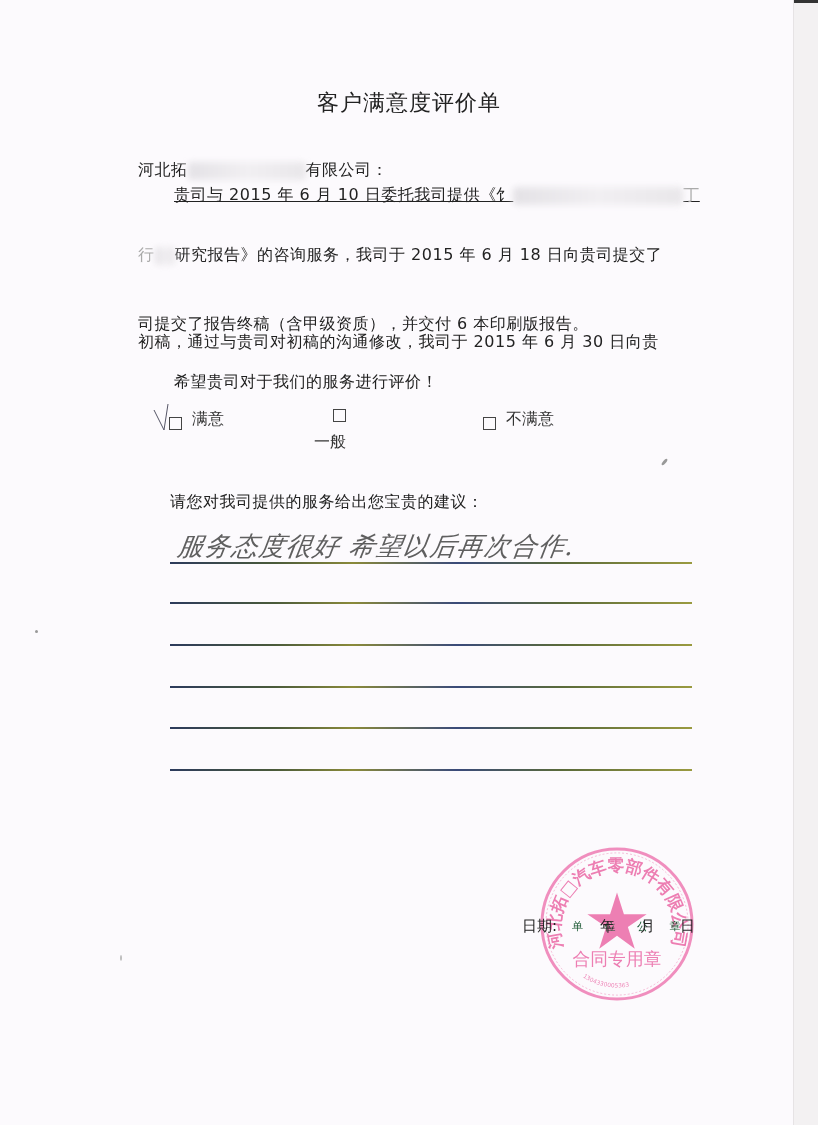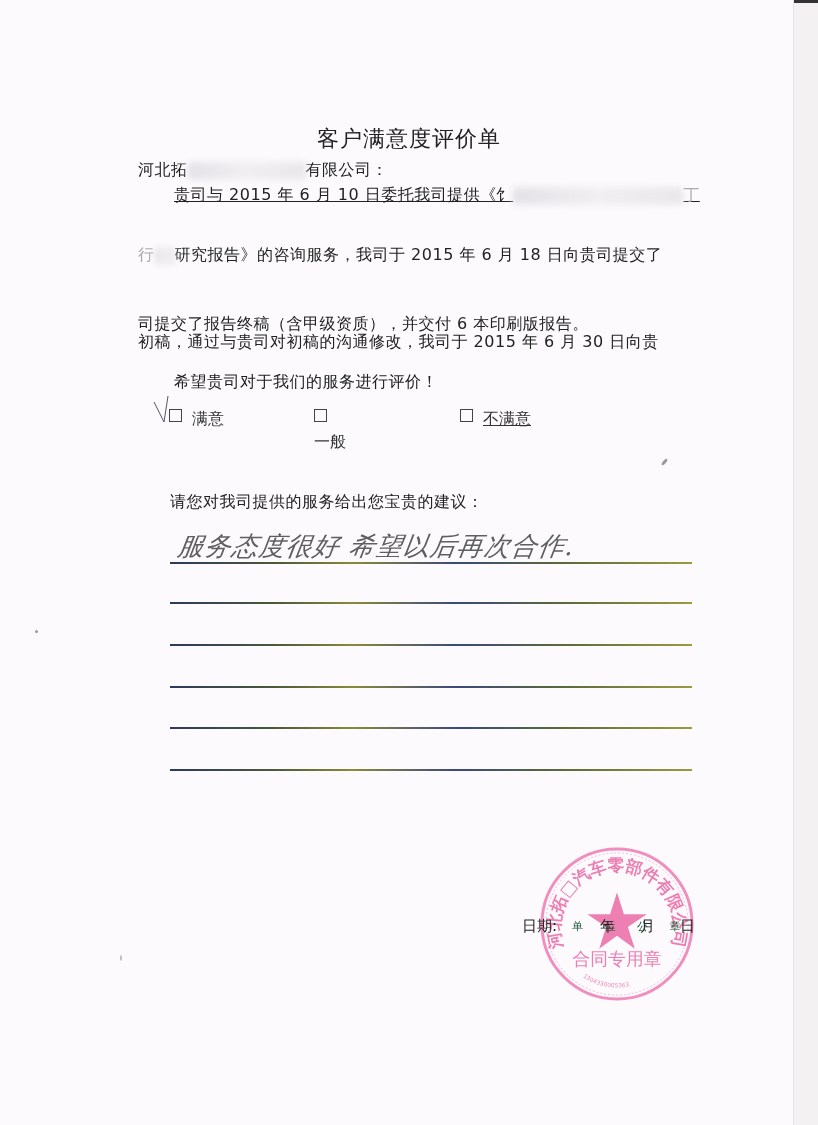--- a/index.html
+++ b/index.html
@@ -11,34 +11,34 @@
   }
   .edge-right {
     position: absolute; top: 0; right: 0; width: 24px; height: 1125px;
     background: #f3f1f2; border-left: 1px solid #e6e3e5;
   }
   .edge-top-dark {
     position: absolute; top: 0; right: 0; width: 24px; height: 3px; background: #333;
   }
   .title {
     position: absolute; top: 88px; left: 0; width: 818px; text-align: center;
-    font-size: 22px; letter-spacing: 1px; color: #222; margin-top: 36px;
+    font-size: 22px; letter-spacing: 1px; color: #222;
   }
   .line-text {
     position: absolute; font-size: 16px; color: #222; white-space: nowrap;
     letter-spacing: 0.5px;
   }
   .blur {
     display: inline-block; height: 18px; vertical-align: middle;
     background: linear-gradient(90deg, #e4e2e6, #f1eff2, #e9e7ea);
     filter: blur(3px);
     border-radius: 4px;
   }
   .checkbox-row { position: absolute; top: 409px; left: 0; width: 818px; height: 24px; }
-  .opt { position: absolute; font-size: 16px; color: #333; display: flex; align-items: flex-start; gap: 10px; }
+  .opt { position: absolute; font-size: 16px; color: #333; display: flex; align-items: flex-end; gap: 10px; }
   .box {
     width: 11px; height: 11px; border: 1.3px solid #444; display: inline-block; position: relative;
   }
   .tick {
     position: absolute; left: -18px; top: -14px; width: 30px; height: 30px;
   }
   .rule {
     position: absolute; left: 170px; width: 522px; height: 1.5px;
     background: linear-gradient(90deg, #2c3a5c 0%, #4a5a3a 20%, #8a8a3a 35%, #3a4a7a 55%, #5a6a3a 75%, #9a9a40 100%);
   }
@@ -90,21 +90,21 @@
       <svg class="tick" viewBox="0 0 30 30">
         <path d="M2 6 L12 26 L16 0" stroke="#556" stroke-width="1" fill="none"></path>
       </svg>
     </span>
     <span>满意</span>
   </div>
   <div class="opt" style="left:314px;flex-direction:column;">
     <span class="box"></span>
     <span>一般</span>
   </div>
-  <div class="opt" style="left:460px;text-decoration:underline;">
+  <div class="opt" style="left:483px;">
     <span class="box"></span>
     <span>不满意</span>
   </div>
 </div>
 
 <div class="line-text" style="top:492px; left:170px;">请您对我司提供的服务给出您宝贵的建议：</div>
 
 <div class="handwriting">服务态度很好 希望以后再次合作.</div>
 
 <div class="rule" style="top:562px;"></div>

